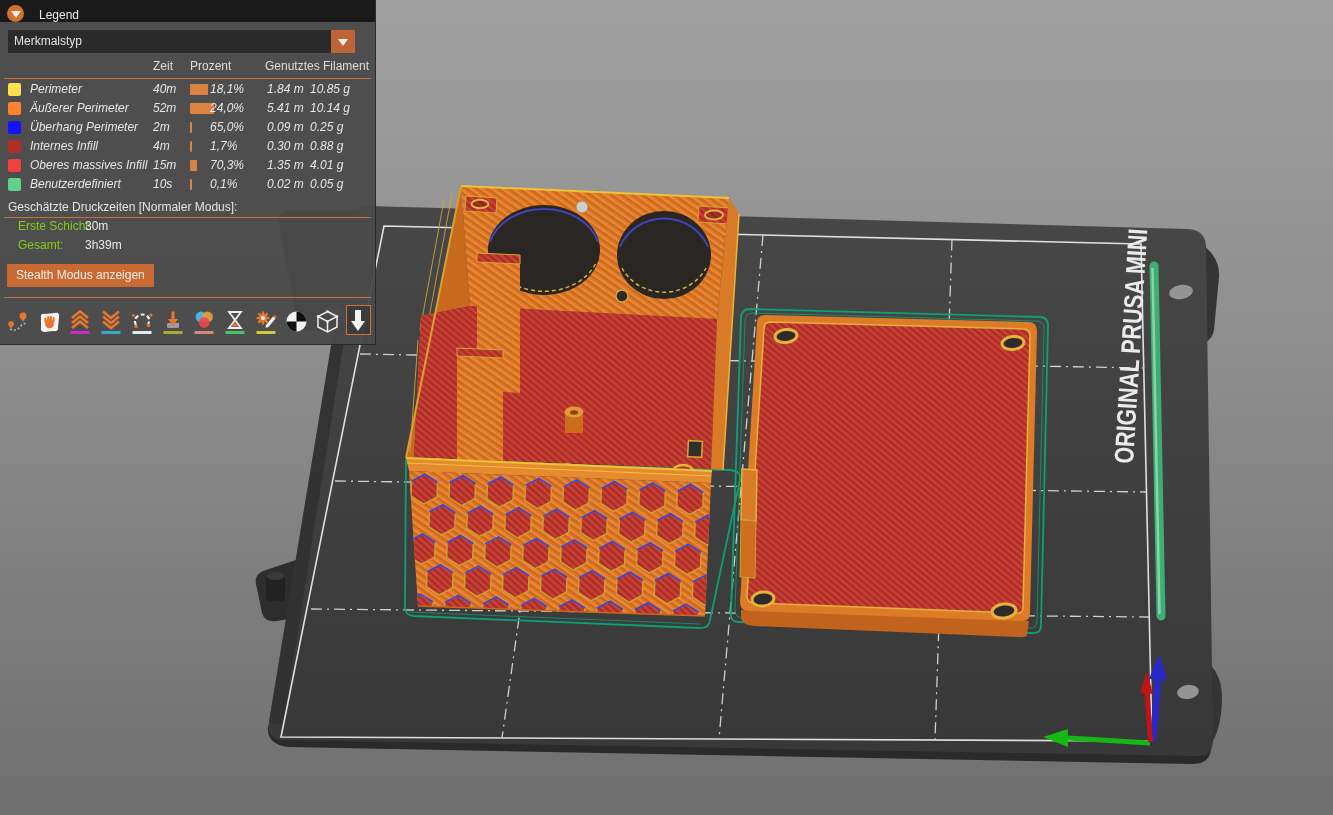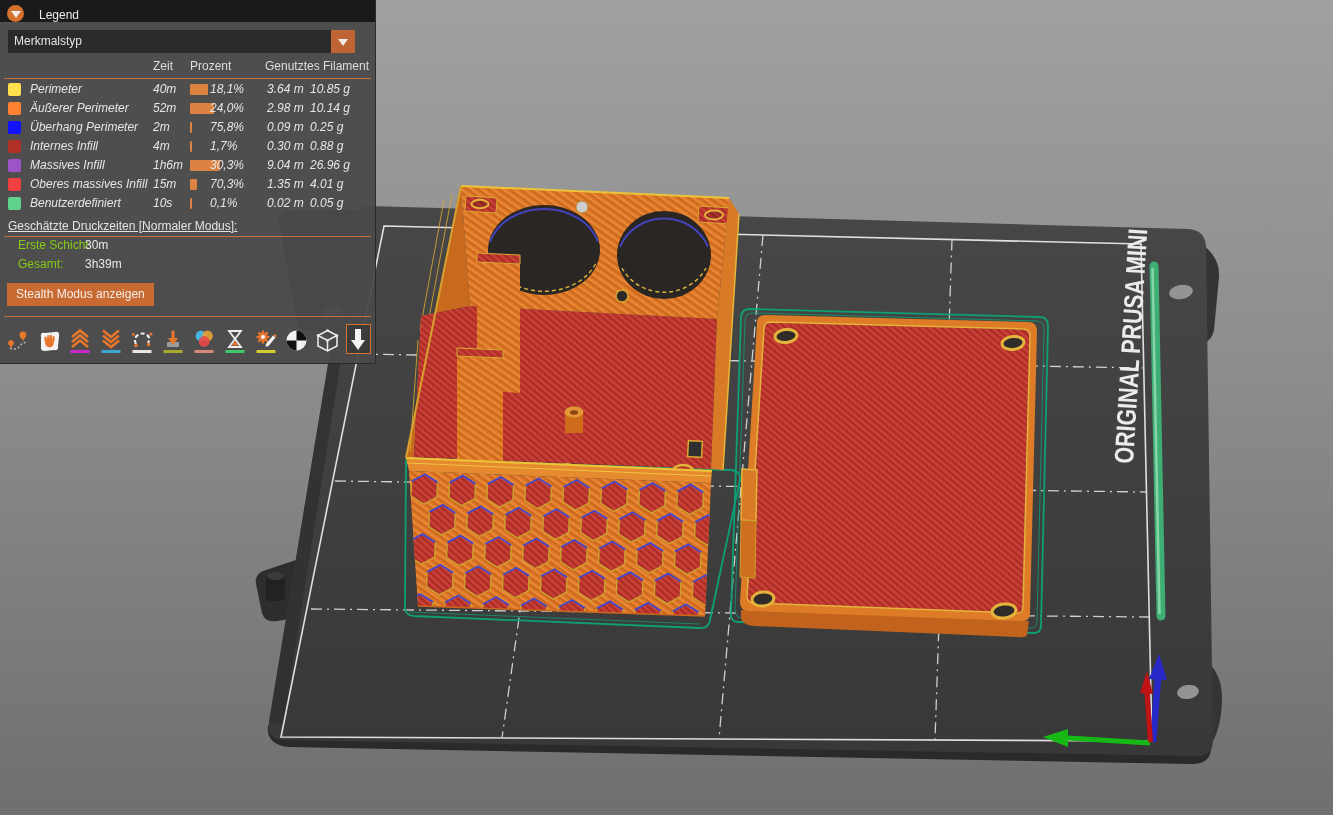--- a/index.html
+++ b/index.html
@@ -22,21 +22,21 @@
   .hdr-fil{position:absolute;left:265px;}
   .oline{height:1px;background:#c96f38;margin:3px 4px 1px 4px;}
   .lrow{position:relative;height:19px;font-style:italic;}
   .sw{position:absolute;left:8px;top:3px;width:13px;height:13px;border-radius:2px;}
   .lbl{position:absolute;left:30px;top:2px;}
   .tm{position:absolute;left:153px;top:2px;}
   .bar{position:absolute;left:190px;top:4px;height:11px;background:#dd8342;border-radius:1px;min-width:1.5px;}
   .pct{position:absolute;left:210px;top:2px;width:48px;}
   .len{position:absolute;left:267px;top:2px;}
   .wt{position:absolute;left:310px;top:2px;}
-  .est-head{padding:6px 8px 0 8px;color:#e4e4e4;text-decoration:underline;}
+  .est-head{padding:6px 8px 0 8px;color:#e4e4e4;}
   .est-row{position:relative;height:19px;margin-left:8px;}
   .est-lab{position:absolute;left:10px;color:#84cc16;}
   .est-val{position:absolute;left:77px;color:#e8e8e8;}
   .stealth-btn{display:inline-block;margin:7px 0 7px 7px;padding:4px 9px 5px 9px;background:#c96a33;color:#f3ede8;cursor:pointer;font-size:12px;}
   .iconbar{display:flex;align-items:flex-end;gap:6px;padding:6px 4px 9px 6px;}
   .ibtn{width:26px;height:28px;display:flex;align-items:flex-end;justify-content:center;cursor:pointer;}
   .ibtn svg{display:block;}
   .ibtn.active{border:1px solid #d4712e;background:rgba(25,25,25,.3);width:24px;height:28px;}
 </style>
 </head>
@@ -275,58 +275,49 @@
   </div>
   <div class="oline"></div>
 
   <div>
     <div class="lrow">
       <span class="sw" style="background: rgb(255, 225, 77);"></span>
       <span class="lbl">Perimeter</span>
       <span class="tm">40m</span>
       <span class="bar" style="width: 18.1px;"></span>
       <span class="pct">18,1%</span>
-      <span class="len">3.64 m</span>
+      <span class="len">1.84 m</span>
       <span class="wt">10.85 g</span>
     </div>
     <div class="lrow">
       <span class="sw" style="background: rgb(255, 128, 48);"></span>
       <span class="lbl">Äußerer Perimeter</span>
       <span class="tm">52m</span>
       <span class="bar" style="width: 24px;"></span>
       <span class="pct">24,0%</span>
-      <span class="len">2.98 m</span>
+      <span class="len">5.41 m</span>
       <span class="wt">10.14 g</span>
     </div>
     <div class="lrow">
       <span class="sw" style="background: rgb(18, 18, 255);"></span>
       <span class="lbl">Überhang Perimeter</span>
       <span class="tm">2m</span>
       <span class="bar" style="width: 1.5px;"></span>
-      <span class="pct">75,8%</span>
+      <span class="pct">65,0%</span>
       <span class="len">0.09 m</span>
       <span class="wt">0.25 g</span>
     </div>
     <div class="lrow">
       <span class="sw" style="background: rgb(176, 48, 40);"></span>
       <span class="lbl">Internes Infill</span>
       <span class="tm">4m</span>
       <span class="bar" style="width: 1.7px;"></span>
       <span class="pct">1,7%</span>
       <span class="len">0.30 m</span>
       <span class="wt">0.88 g</span>
-    </div>
-    <div class="lrow">
-      <span class="sw" style="background: rgb(156, 84, 200);"></span>
-      <span class="lbl">Massives Infill</span>
-      <span class="tm">1h6m</span>
-      <span class="bar" style="width: 30.3px;"></span>
-      <span class="pct">30,3%</span>
-      <span class="len">9.04 m</span>
-      <span class="wt">26.96 g</span>
     </div>
     <div class="lrow">
       <span class="sw" style="background: rgb(240, 65, 64);"></span>
       <span class="lbl">Oberes massives Infill</span>
       <span class="tm">15m</span>
       <span class="bar" style="width: 6.6px;"></span>
       <span class="pct">70,3%</span>
       <span class="len">1.35 m</span>
       <span class="wt">4.01 g</span>
     </div>

